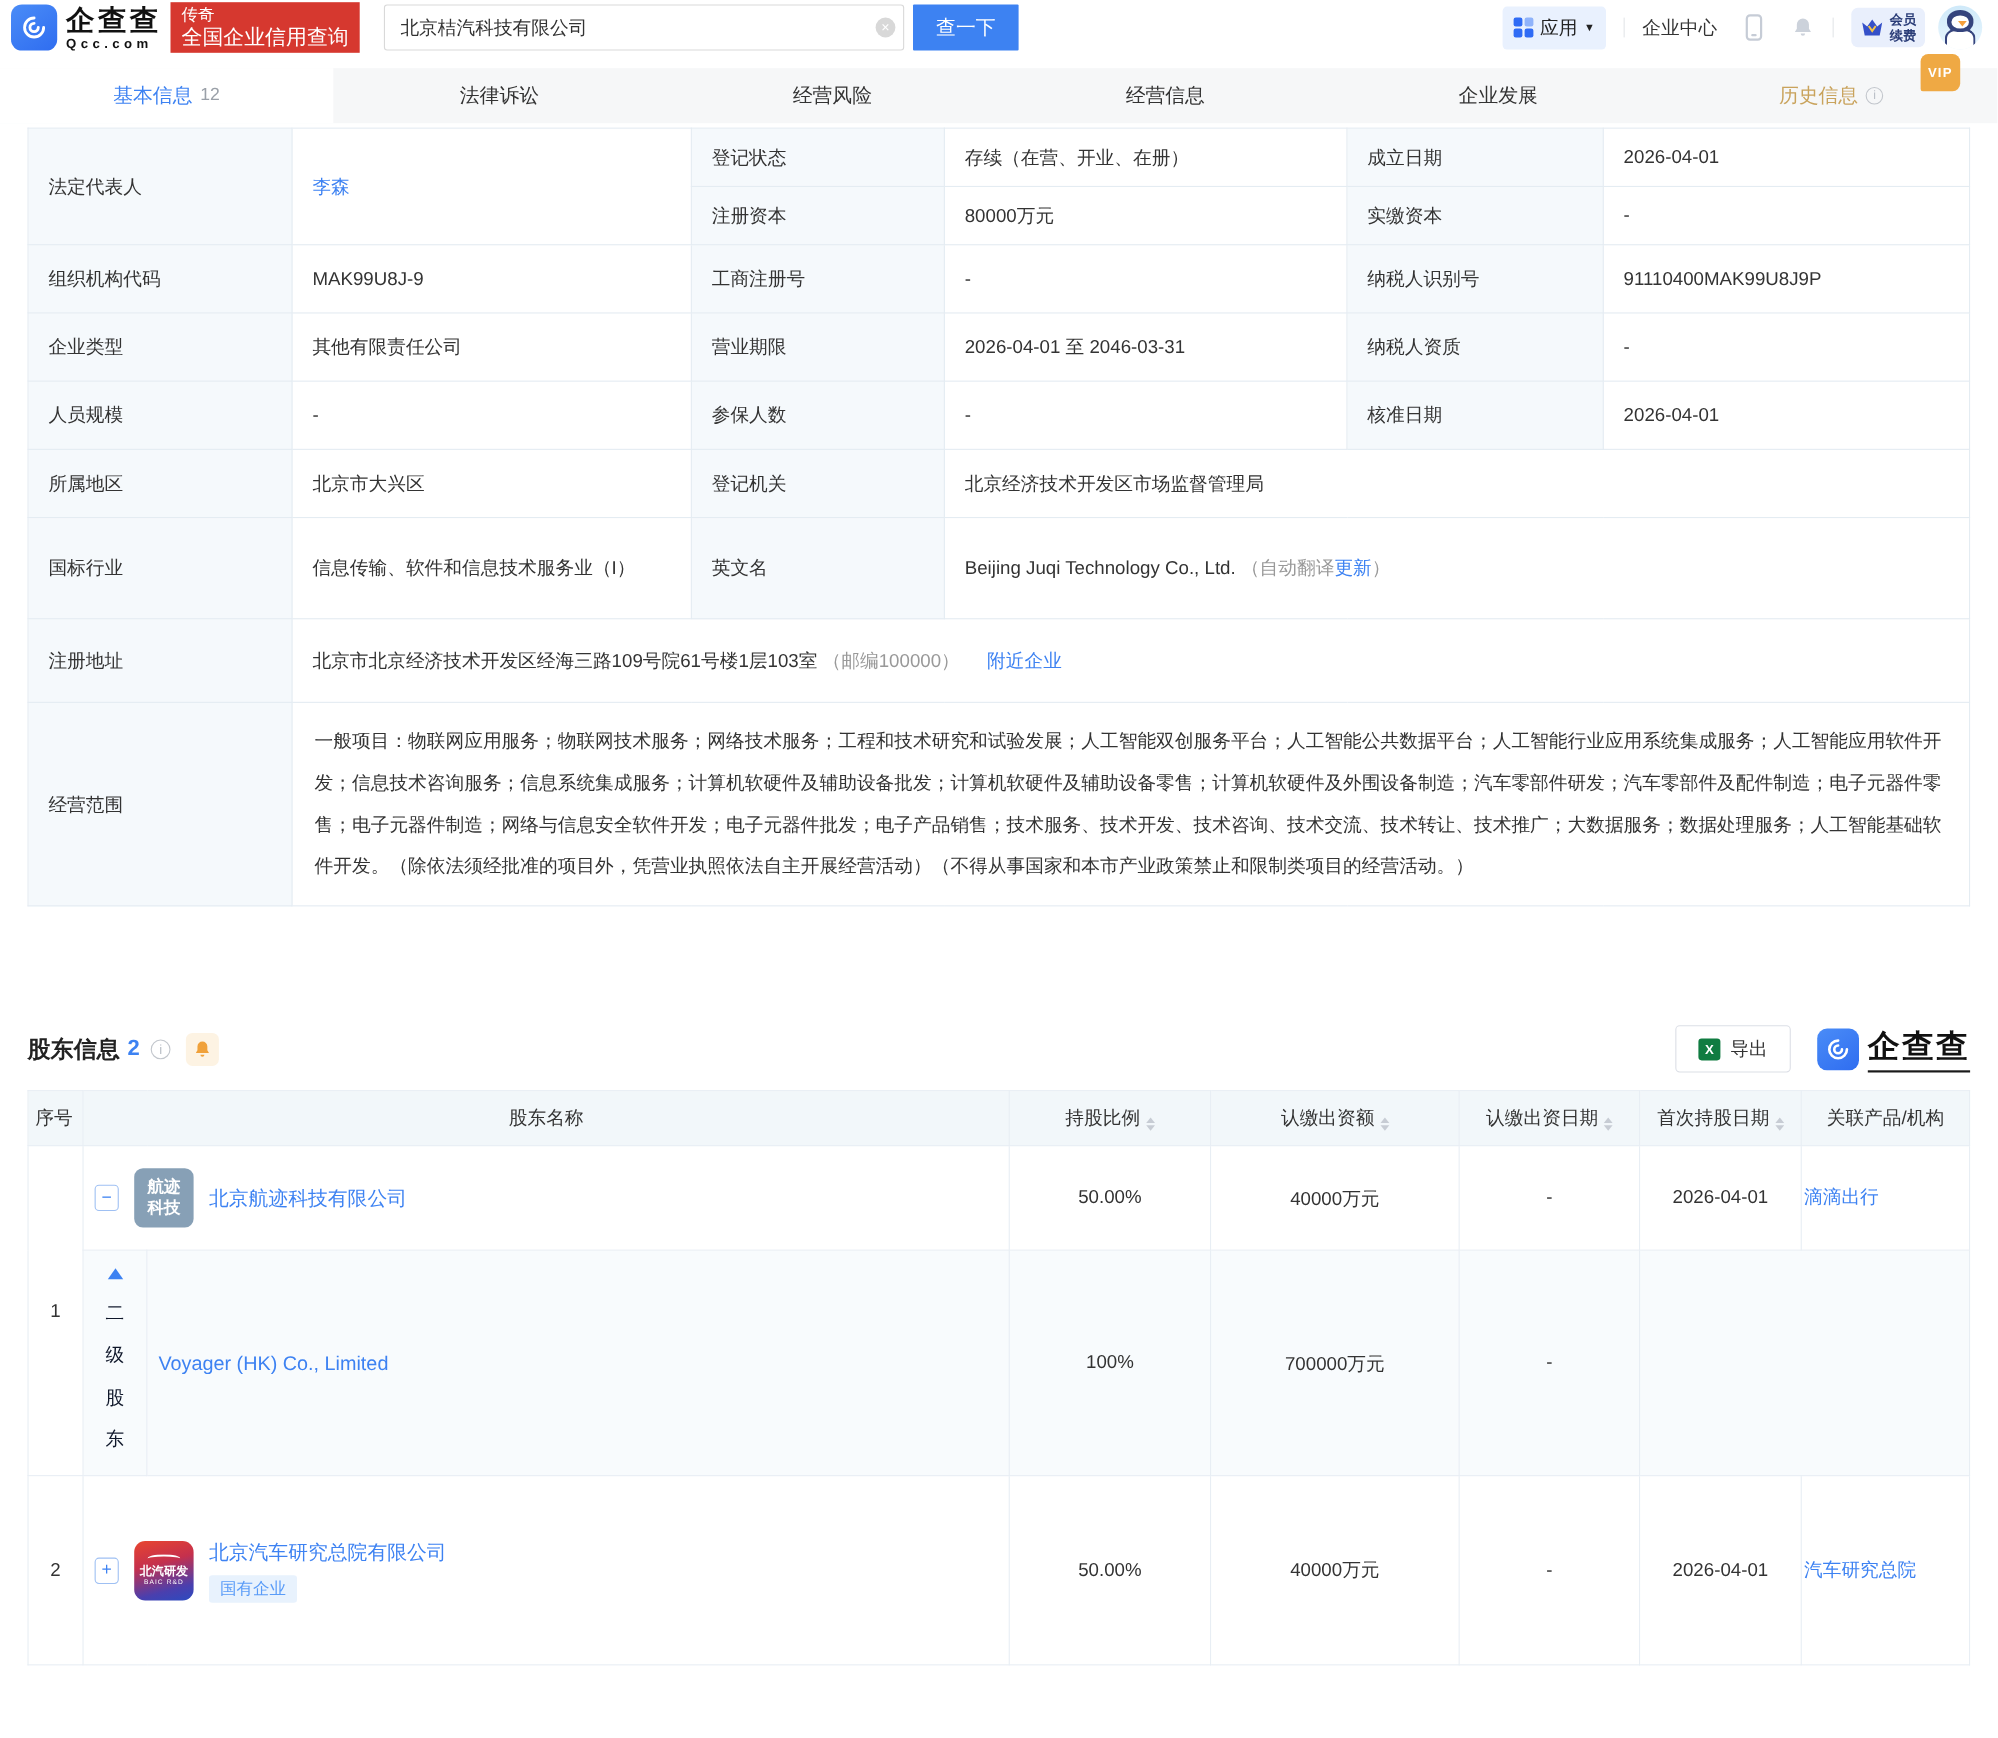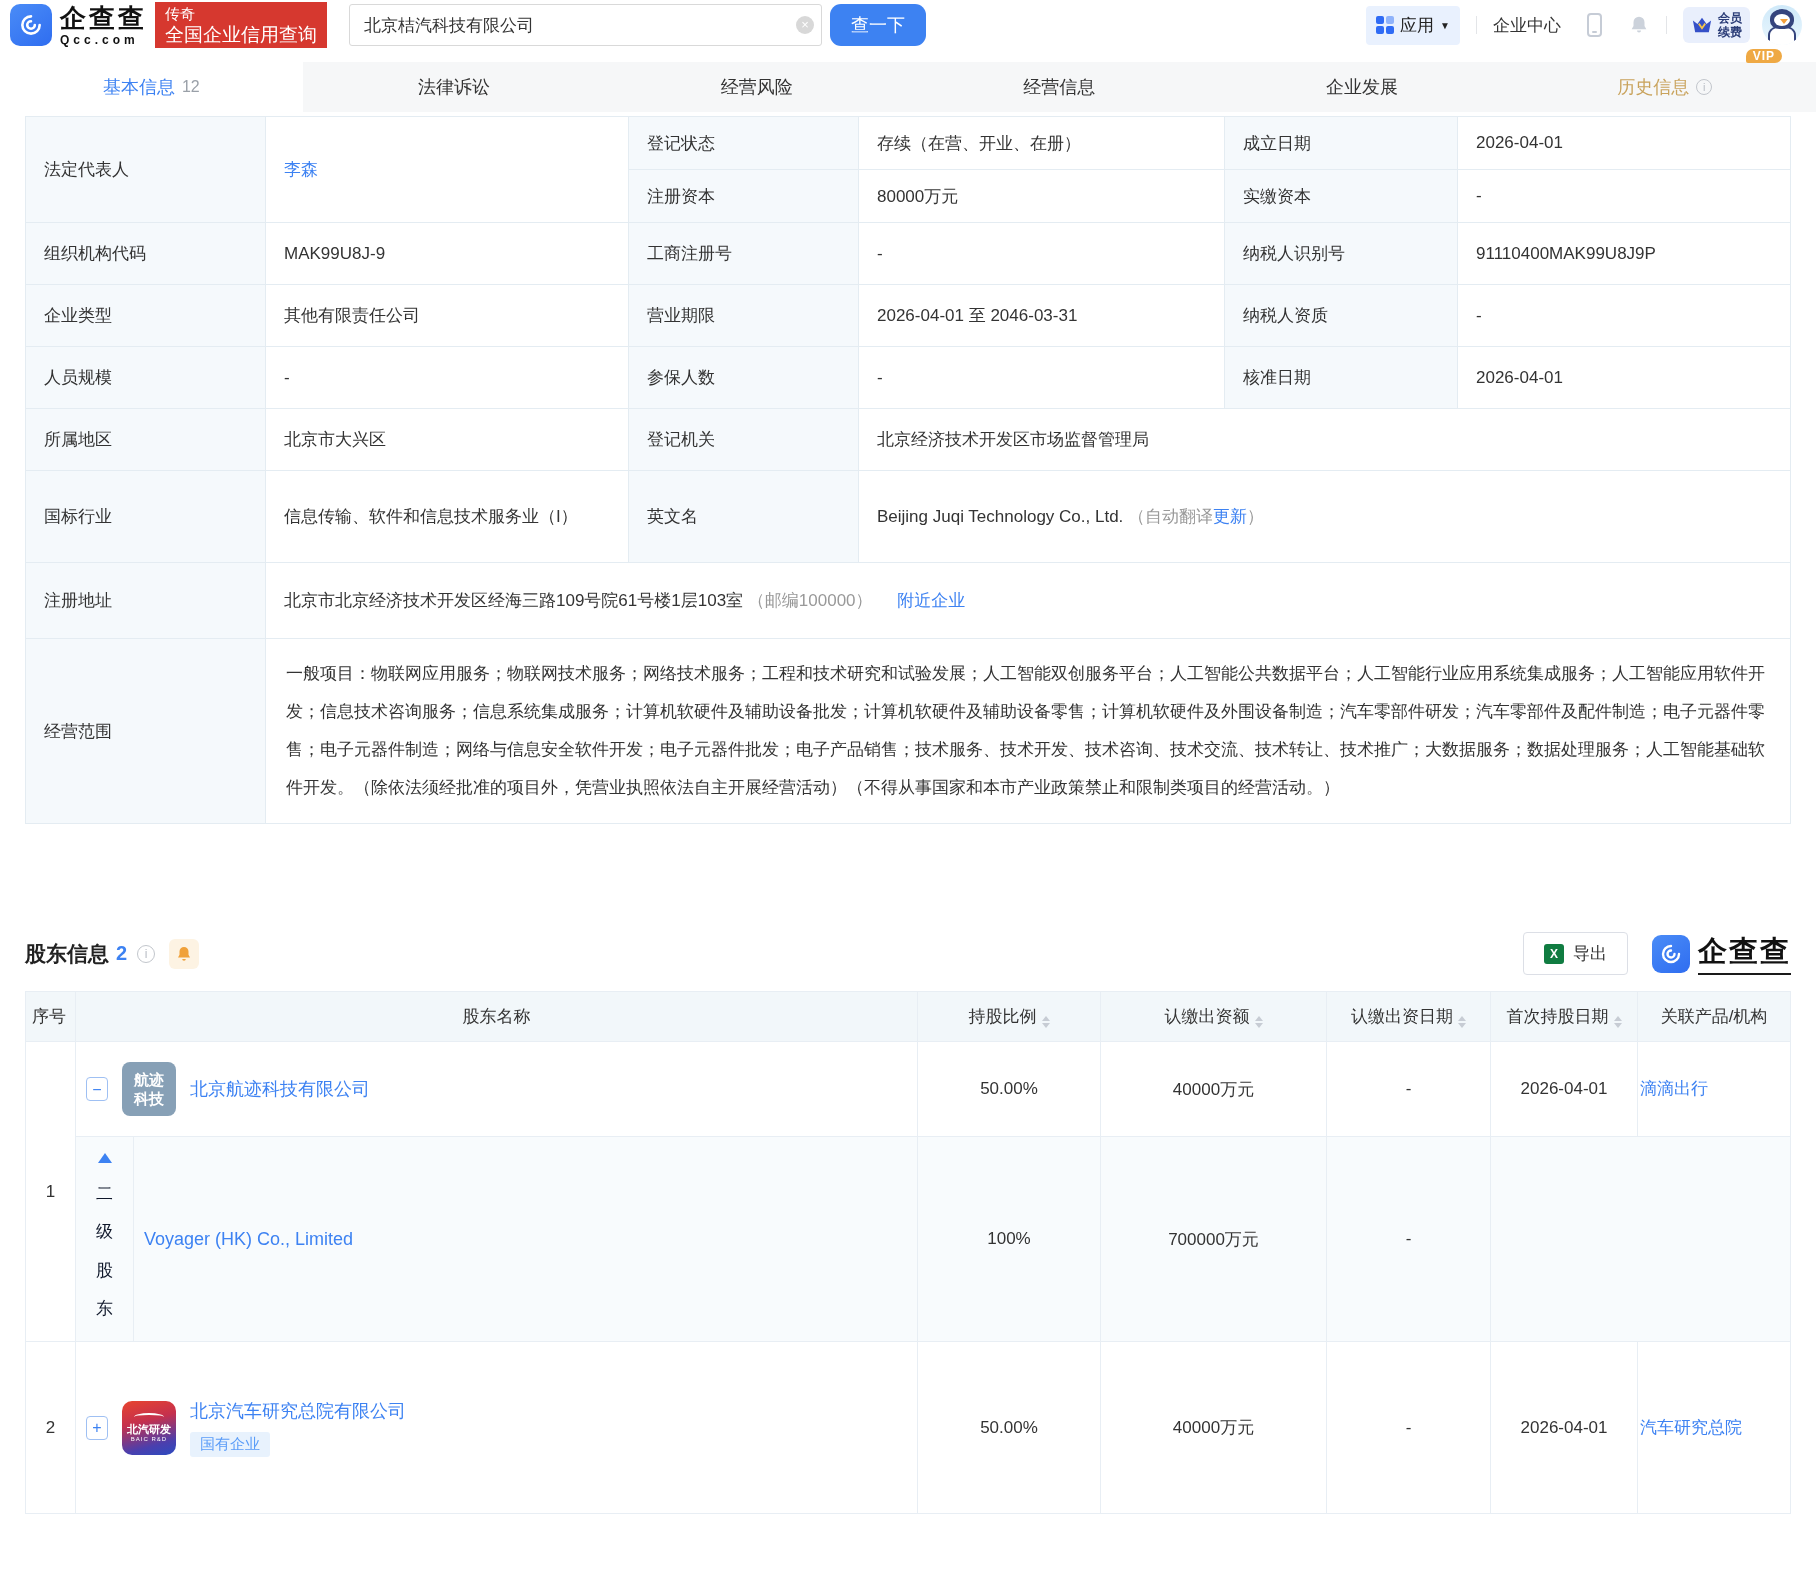--- a/index.html
+++ b/index.html
@@ -16,21 +16,21 @@
   .promo { background:#d6382f; color:#fff; margin-left:8px; padding:3px 10px 4px; height:46px; }
   .promo-l1 { font-size:15px; line-height:1.25; }
   .promo-l2 { font-size:19px; line-height:1.2; }
   .searchwrap { position:relative; margin-left:22px; display:flex; align-items:center; }
   .search { width:473px; height:42px; border:1px solid #d9d9d9; border-radius:3px;
     font-size:17px; padding:0 40px 0 14px; color:#333; outline:none;
     font-family:"Liberation Sans","DejaVu Sans",sans-serif; }
   .clear { position:absolute; right:112px; top:12px; width:18px; height:18px; border-radius:50%;
     background:#d8d8d8; color:#fff; font-size:13px; line-height:17px; text-align:center; cursor:pointer; }
   .searchbtn { width:96px; height:42px; margin-left:8px; background:#3d82f2; color:#fff;
-    font-size:18px; border:none; border-radius:11px; cursor:pointer;
+    font-size:18px; border:none; border-radius:1px; cursor:pointer;
     font-family:"Liberation Sans","DejaVu Sans",sans-serif; }
   .topnav { margin-left:auto; display:flex; align-items:center; }
   .apps { display:flex; align-items:center; gap:6px; background:#e9f1fe; border-radius:4px;
     padding:8px 10px; cursor:pointer; font-size:17px; color:#222;margin-left:44px; }
   .grid-icon { display:grid; grid-template-columns:8px 8px; grid-template-rows:8px 8px; gap:2px; }
   .grid-icon i { background:#2f6bf5; border-radius:2px; }
   .grid-icon i:nth-child(2){ background:#8fb3fb; }
   .caret { font-size:10px; color:#222; }
   .divider { width:1px; height:18px; background:#e3e5e8; margin:0 16px; }
   .navlink { font-size:17px; color:#333; text-decoration:none; cursor:pointer; }
@@ -52,21 +52,21 @@
   
   .tabs { margin-top:14px; display:flex; background:#f6f7f8; height:50px; }
   .tab { flex:1; display:flex; align-items:center; justify-content:center; font-size:18px;
     color:#333; cursor:pointer; position:relative; }
   .tab.active { background:#fff; color:#3d82f2; }
   .tab .cnt { color:#9aa0a8; font-size:16px; margin-left:7px; }
   .tab.gold { color:#c9a35c; }
   .info-i { display:inline-block; width:16px; height:16px; border:1px solid #c2c6cc; border-radius:50%;
     color:#b9bec6; font-size:11px; line-height:14px; text-align:center; margin-left:7px; font-style:normal; }
   .vip-badge { position:absolute; top:-13px; right:34px; background:#efa944; color:#fff;
-    font-size:12px; font-weight:bold; padding:0 7px; border-radius:7px 7px 7px 2px; letter-spacing:1px; }
+    font-size:12px; font-weight:bold; padding:10px 7px; border-radius:7px 7px 7px 2px; letter-spacing:1px; }
 
   
   .info-table { width:1766px; margin:4px 25px 0; border-collapse:collapse; table-layout:fixed; }
   .info-table th, .info-table td { border:1px solid #e4ecf2; font-size:17px; font-weight:normal;
     text-align:left; vertical-align:middle; padding:10px 18px; color:#333; }
   .info-table th { background:#f5f9fc; }
   .r1 td, .r1 th { height:53px; }
   .rr td, .rr th { height:62px; }
   .tall td, .tall th { height:92px; }
   .addr td, .addr th { height:76px; }

